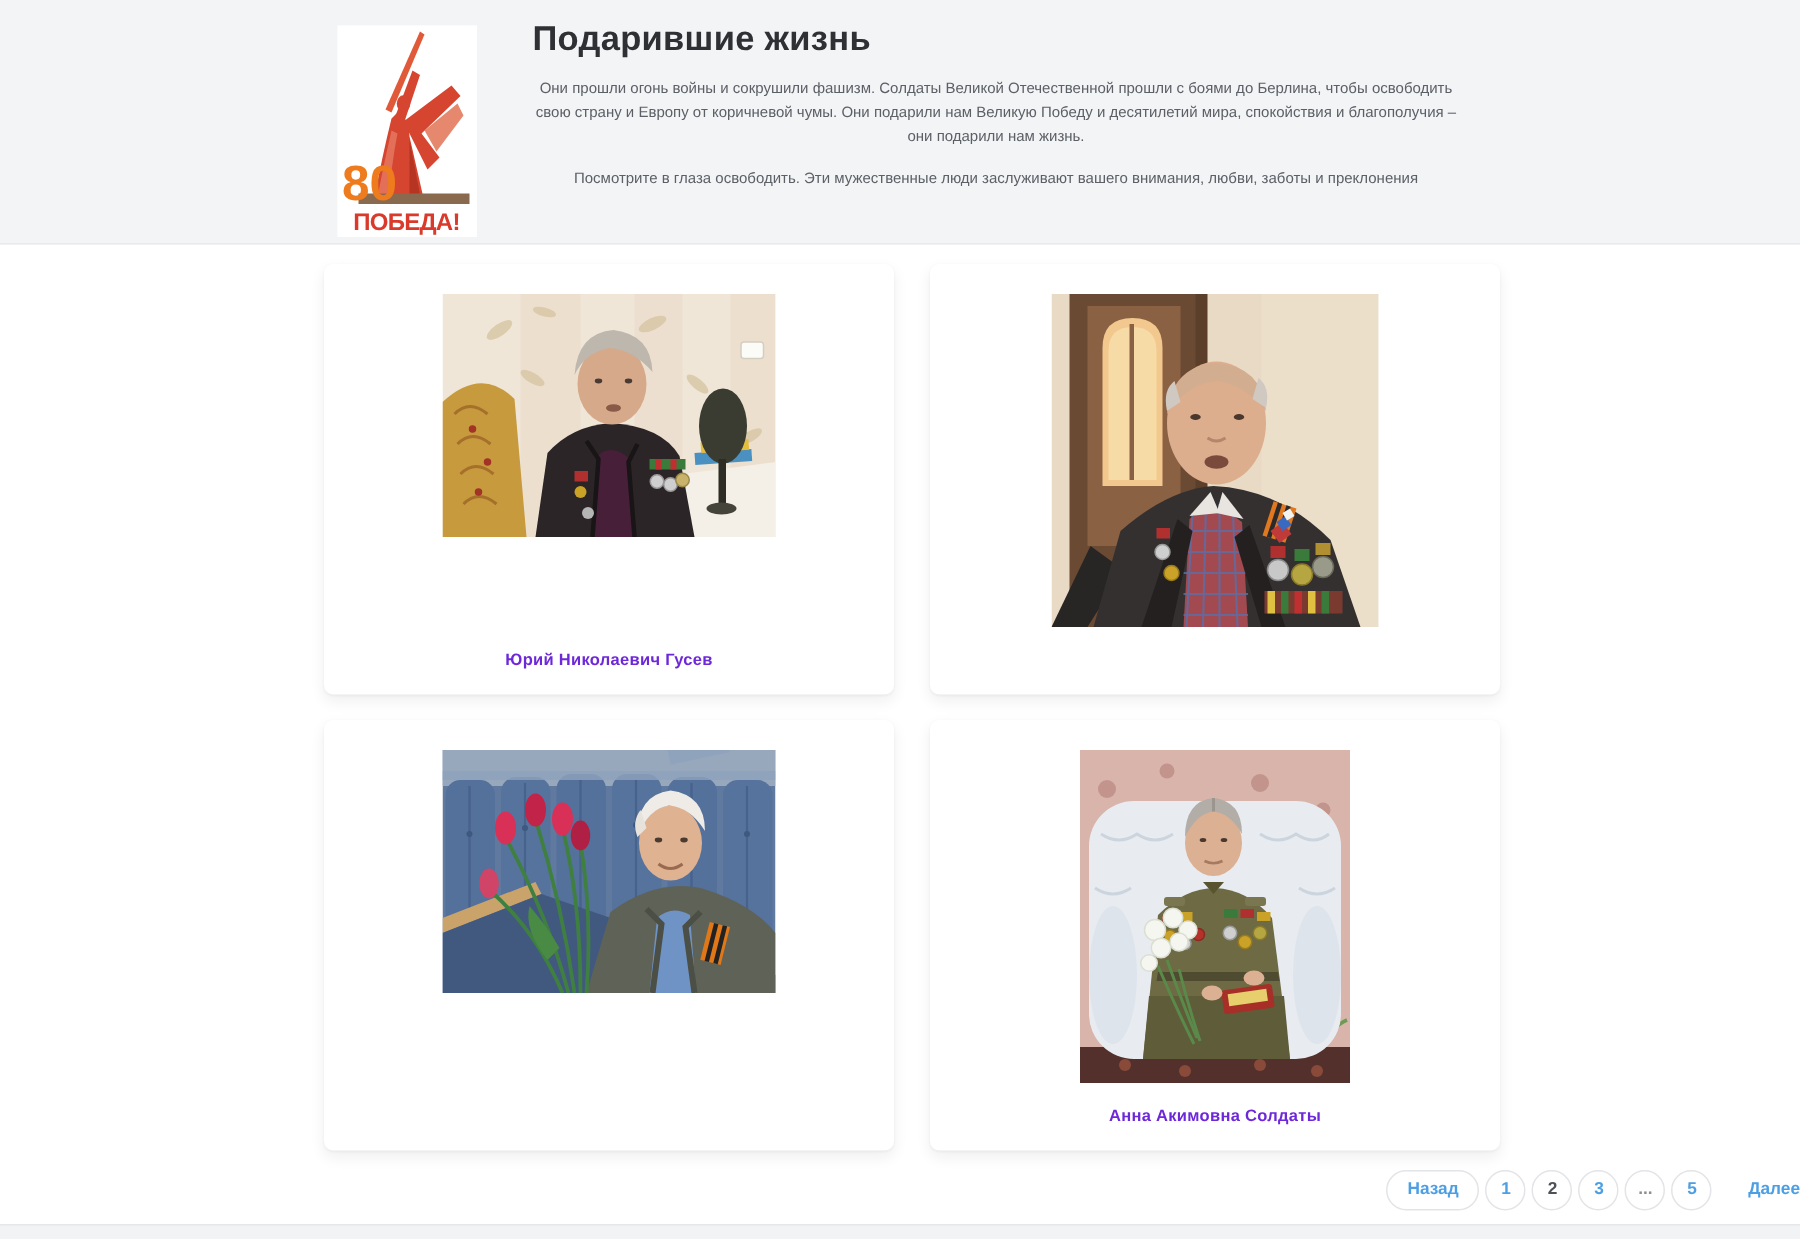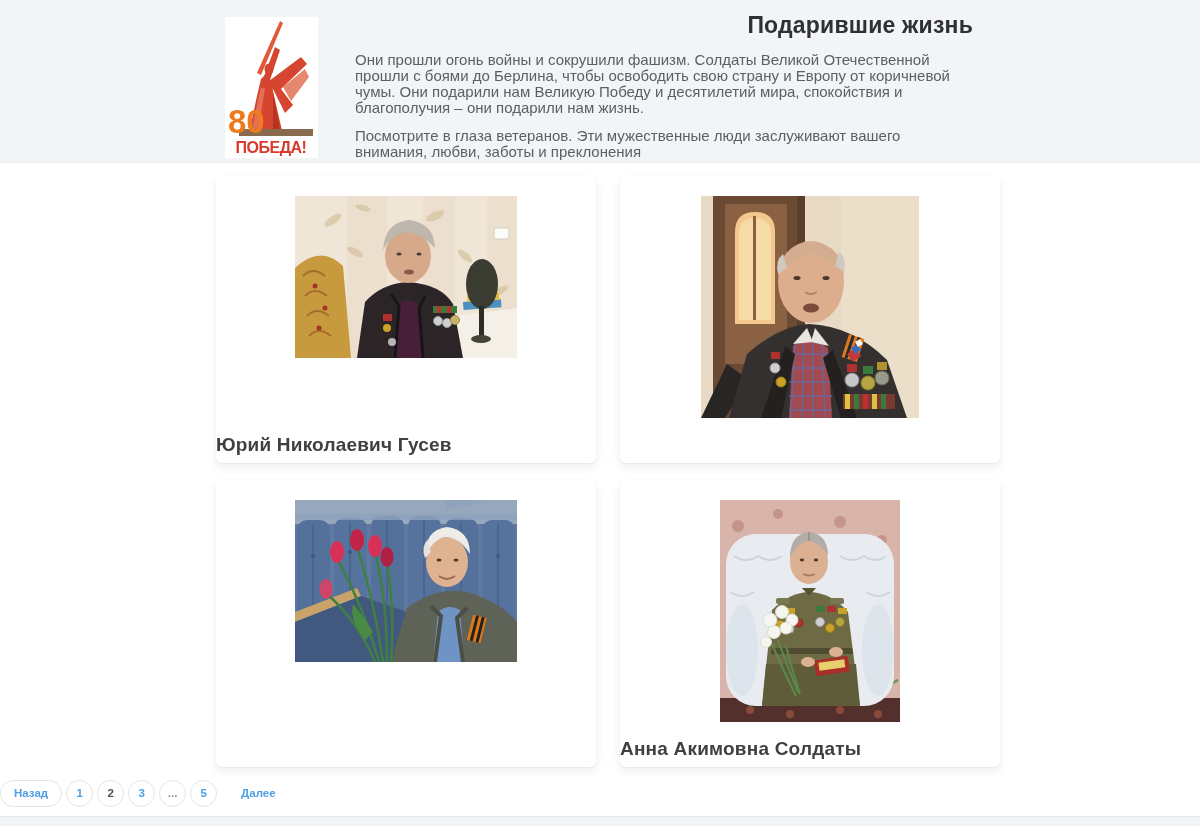--- a/index.html
+++ b/index.html
@@ -6,40 +6,40 @@
   html,body { width:1200px; height:826px; overflow:hidden; }
   body { font-family:"Liberation Sans", sans-serif; background:#ffffff; position:relative; }
 
   
   .header { position:absolute; left:0; top:0; width:1200px; height:163px;
             background:#f3f4f6; border-bottom:1px solid #e9eaec; }
   .logo-box { position:absolute; left:225px; top:17px; width:93px; height:141px;
               background:#ffffff; cursor:pointer; }
   .logo-box svg { display:block; width:93px; height:141px; }
   .header-text { position:absolute; left:355px; top:12px; width:618px; }
-  .page-title { font-size:23px; font-weight:700; color:#2e3033; letter-spacing:.2px; margin-bottom:13px;text-align:right; }
-  .intro-p { font-size:15px; line-height:16px; color:#5c6066; margin-bottom:12px; }
+  .page-title { font-size:23px; font-weight:700; color:#2e3033; letter-spacing:.2px; margin-bottom:13px; }
+  .intro-p { font-size:10px; line-height:16px; color:#5c6066; margin-bottom:12px;text-align:center; }
 
   
   .grid { position:absolute; left:216px; top:176px; width:784px;
           display:grid; grid-template-columns:380px 380px; column-gap:24px; row-gap:17px; }
   .card { width:380px; height:287px; background:#ffffff; border-radius:6px;
           box-shadow:0 1px 2px rgba(30,33,38,.05), 0 4px 10px rgba(30,33,38,.07);
           padding-top:20px; cursor:pointer; }
   .photo-wrap { height:222px; display:flex; justify-content:center; align-items:flex-start; }
   .photo-wrap svg { display:block; }
   .ph-landscape { width:222px; height:162px; }
   .ph-square    { width:218px; height:222px; }
   .ph-portrait  { width:180px; height:222px; }
-  .vname { margin-top:16px; font-size:19px; font-weight:700;
-           color:#404040; letter-spacing:.2px; }
+  .vname { margin-top:16px; text-align:center; font-size:11px; font-weight:700;
+           color:#6d28d9; letter-spacing:.2px; }
 
   
   .pagination { position:absolute; left:0; top:779px; width:1200px; height:28px;
-                display:flex; justify-content:flex-start; align-items:center; gap:4px; }
+                display:flex; justify-content:flex-end; align-items:center; gap:4px; }
   .pg { display:flex; align-items:center; justify-content:center; height:27px;
         border:1px solid #e2e4e7; border-radius:14px; background:#ffffff;
         font-size:11.5px; font-weight:700; color:#4d9fe4; cursor:pointer; }
   .pg.pill { padding:0 13px; }
   .pg.circle { width:27px; border-radius:50%; }
   .pg.current { color:#4e5256; }
   .pg.dots { color:#8a8f94; }
   .pg.next { border:none; background:transparent; margin-left:20px; }
 
   
@@ -72,21 +72,21 @@
 
       <text x="3" y="116" font-family="Liberation Sans, sans-serif" font-size="33" font-weight="800" fill="#ee7b1d">80</text>
 
       <text x="46" y="136" text-anchor="middle" font-family="Liberation Sans, sans-serif" font-size="16" font-weight="800" letter-spacing="-0.5" fill="#d93a2b">ПОБЕДА!</text>
     </svg>
   </div>
 
   <div class="header-text">
     <div class="page-title">Подарившие жизнь</div>
     <p class="intro-p">Они прошли огонь войны и сокрушили фашизм. Солдаты Великой Отечественной прошли с боями до Берлина, чтобы освободить свою страну и Европу от коричневой чумы. Они подарили нам Великую Победу и десятилетий мира, спокойствия и благополучия – они подарили нам жизнь.</p>
-    <p class="intro-p">Посмотрите в глаза ветеранов. Эти мужественные люди заслуживают вашего внимания, любви, заботы и преклонения</p>
+    <p class="intro-p">Посмотрите в глаза освободить. Эти мужественные люди заслуживают вашего внимания, любви, заботы и преклонения</p>
   </div>
 </div>
 
 <div class="grid">
 
   <div class="card">
     <div class="photo-wrap">
       <svg class="ph-landscape" viewBox="0 0 222 162" preserveAspectRatio="none">
         <rect width="222" height="162" fill="#f0e6d8"></rect>
         <rect x="52" width="40" height="162" fill="#e9dbc9" opacity="0.7"></rect>

